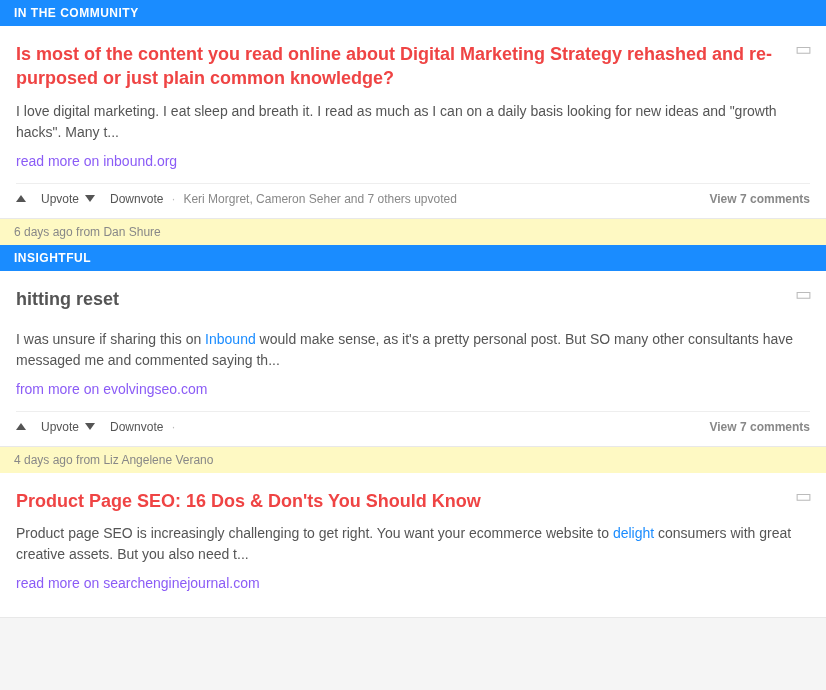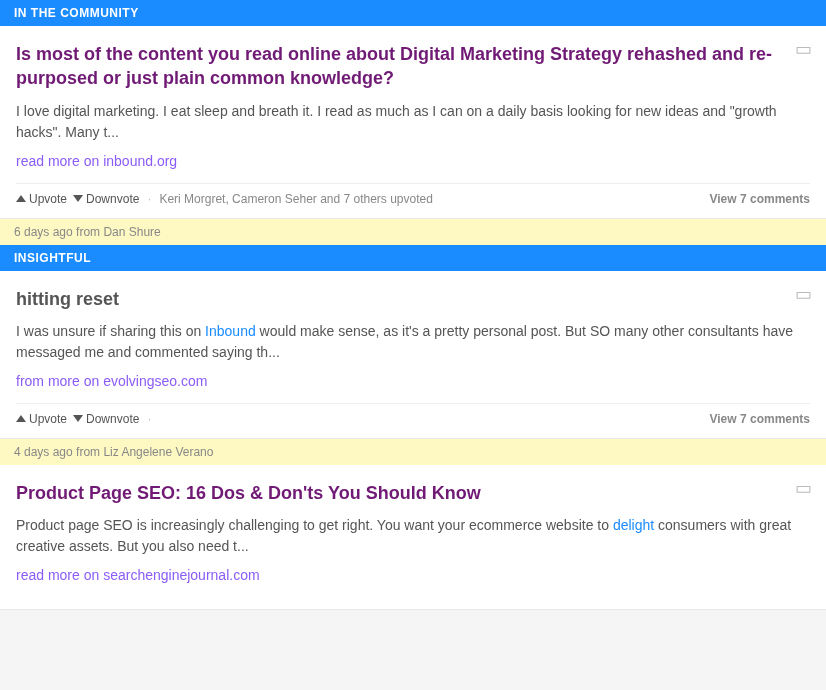--- a/index.html
+++ b/index.html
@@ -40,32 +40,32 @@
       top: 12px;
       right: 14px;
       font-size: 18px;
       color: #bbb;
       cursor: pointer;
     }
 
     .card-title {
       font-size: 18px;
       font-weight: bold;
-      color: #701a75;
+      color: #ef4444;
       line-height: 1.35;
       margin-bottom: 10px;
       padding-right: 30px;
     }
 
     .card-title-normal {
       font-size: 18px;
       font-weight: bold;
       color: #555;
       line-height: 1.35;
-      margin-bottom: 10px;
+      margin-bottom: 18px;
       padding-right: 30px;
     }
 
     .card-excerpt {
       font-size: 14px;
       color: #555;
       line-height: 1.5;
       margin-bottom: 10px;
     }
 
@@ -95,21 +95,21 @@
 
     .vote-actions {
       display: flex;
       align-items: center;
       gap: 6px;
     }
 
     .vote-btn {
       display: flex;
       align-items: center;
-      gap: 3px;
+      gap: 15px;
       color: #555;
       font-size: 12px;
       cursor: pointer;
       background: none;
       border: none;
       padding: 0;
     }
 
     .vote-btn .arrow-up {
       width: 0;

